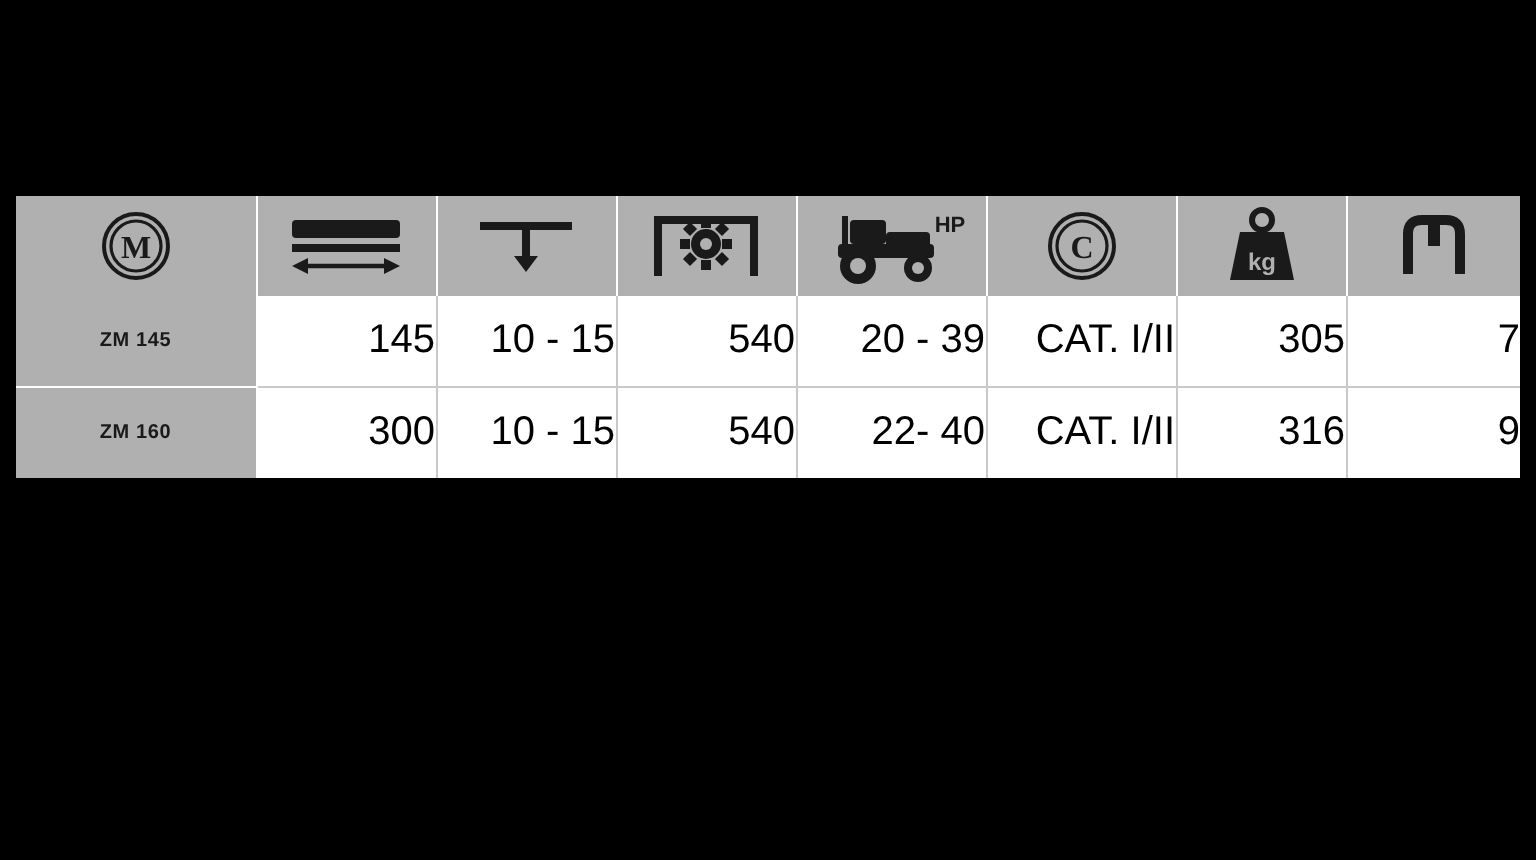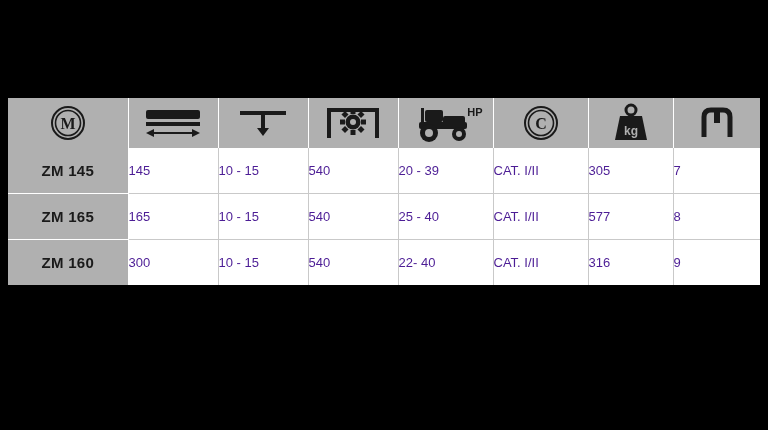--- a/index.html
+++ b/index.html
@@ -57,33 +57,33 @@
     display: flex;
     align-items: center;
     justify-content: center;
     height: 50px;
   }
   
   .row-model {
     background: #b0b0b0;
     color: #1a1a1a;
     font-weight: bold;
-    font-size: 15px;
+    font-size: 10px;
     text-align: center;
     vertical-align: middle;
     height: 45px;
     border-right: 1px solid #ffffff;
     border-bottom: 1px solid #ffffff;
     letter-spacing: 0.3px;
   }
   .row-val {
     background: #ffffff;
-    color: #4c1d95;
-    font-size: 13px;
-    text-align: left;
+    color: #000000;
+    font-size: 20px;
+    text-align: right;
     vertical-align: middle;
     height: 45px;
     border-right: 1px solid #c9c9c9;
     border-bottom: 1px solid #c9c9c9;
   }
   .row-val:last-child { border-right: none; }
   tr.data-row:last-child .row-val { border-bottom: none; }
   tr.data-row:last-child .row-model { border-bottom: none; }
 
   
@@ -205,30 +205,20 @@
           <td class="row-model">ZM 145</td>
           <td class="row-val">145</td>
           <td class="row-val">10 - 15</td>
           <td class="row-val">540</td>
           <td class="row-val">20 - 39</td>
           <td class="row-val">CAT. I/II</td>
           <td class="row-val">305</td>
           <td class="row-val">7</td>
         </tr>
         <tr class="data-row">
-          <td class="row-model">ZM 165</td>
-          <td class="row-val">165</td>
-          <td class="row-val">10 - 15</td>
-          <td class="row-val">540</td>
-          <td class="row-val">25 - 40</td>
-          <td class="row-val">CAT. I/II</td>
-          <td class="row-val">577</td>
-          <td class="row-val">8</td>
-        </tr>
-        <tr class="data-row">
           <td class="row-model">ZM 160</td>
           <td class="row-val">300</td>
           <td class="row-val">10 - 15</td>
           <td class="row-val">540</td>
           <td class="row-val">22- 40</td>
           <td class="row-val">CAT. I/II</td>
           <td class="row-val">316</td>
           <td class="row-val">9</td>
         </tr>
       </tbody>

